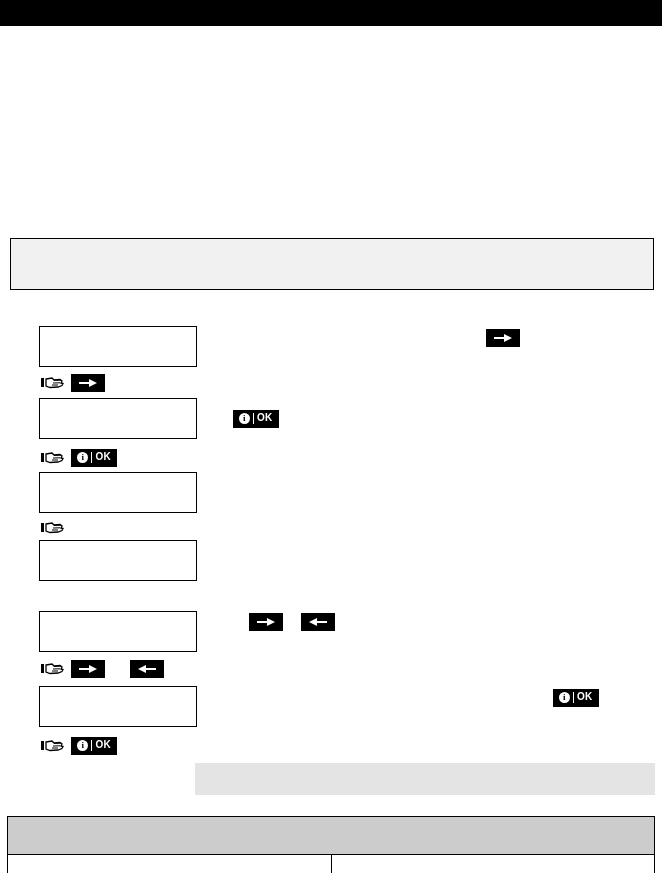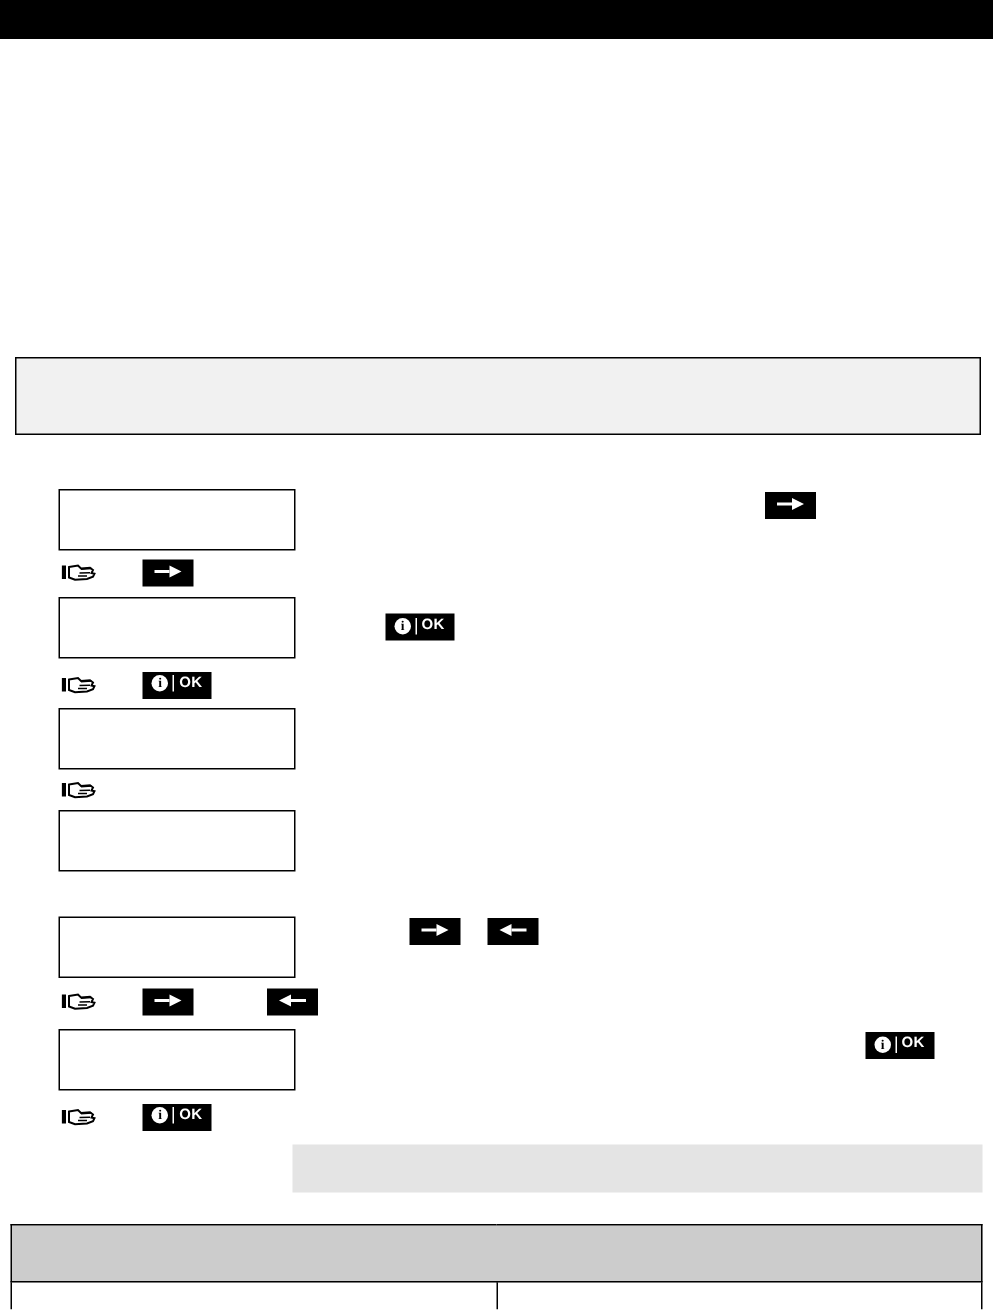--- a/index.html
+++ b/index.html
@@ -101,21 +101,20 @@
     height: 18px;
     min-width: 34px;
     box-sizing: border-box;
     padding: 0 6px;
     text-align: center;
     font-size: 10px;
     line-height: 18px;
     font-weight: bold;
     letter-spacing: 0.3px;
     white-space: nowrap;
-    margin-left: 24px;
   }
   .key-btn svg { display: inline-block; vertical-align: middle; }
   .key-btn .okbar {
     display: inline-block;
     vertical-align: middle;
     width: 1px;
     height: 11px;
     background: #ffffff;
     margin: 0 3px;
     position: relative;

